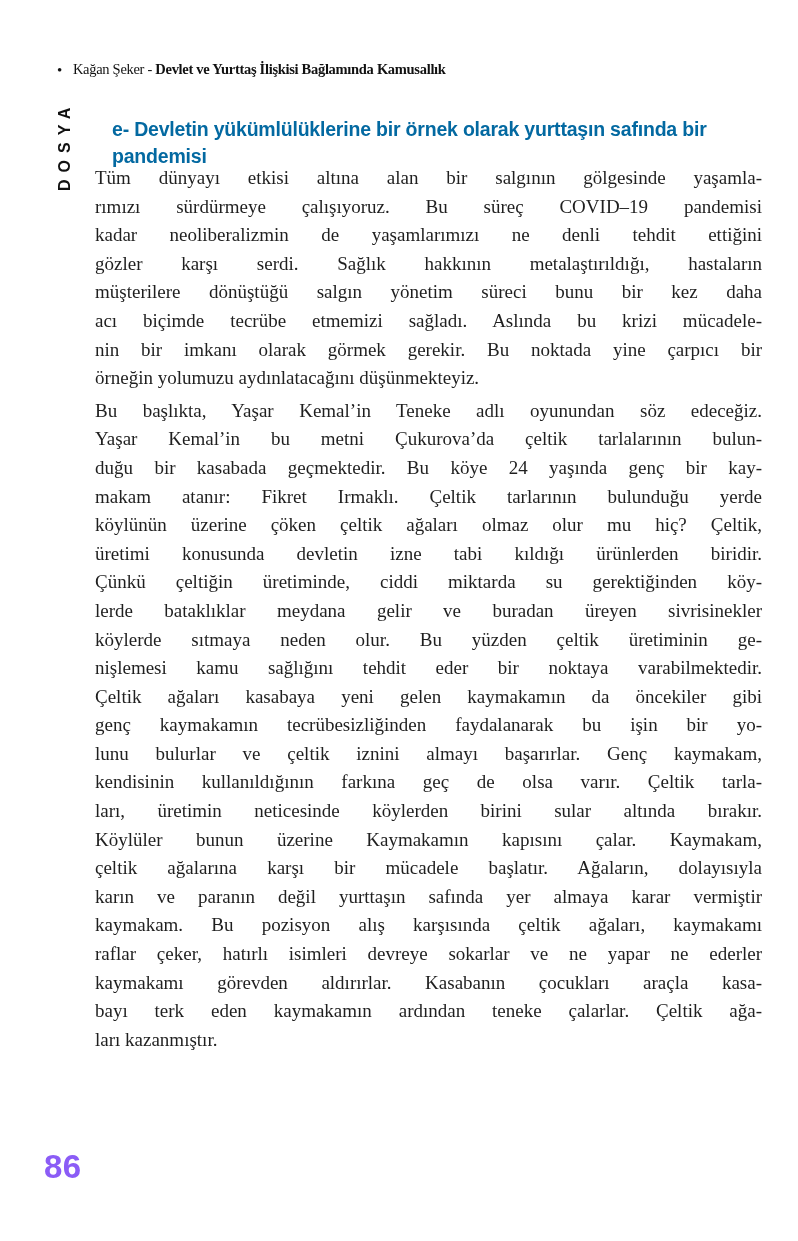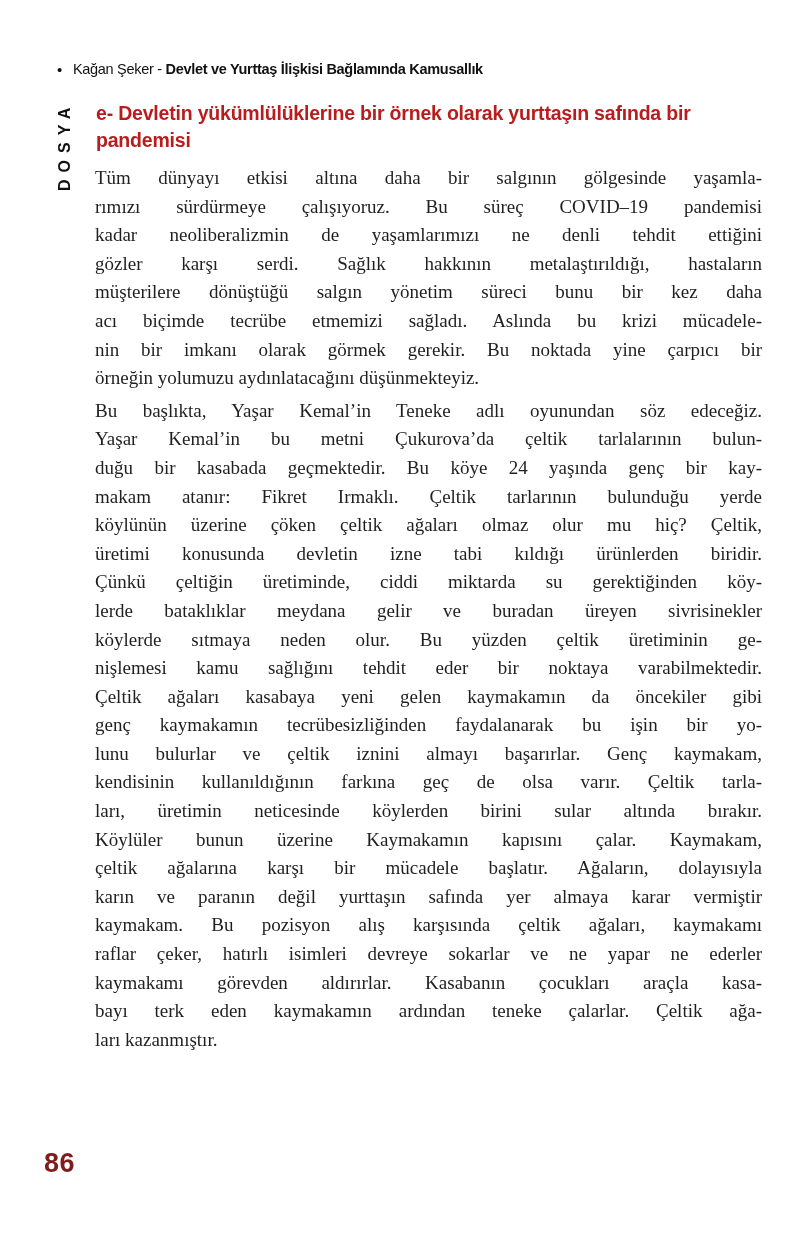--- a/index.html
+++ b/index.html
@@ -12,21 +12,21 @@
     overflow: hidden;
     color: #1c1c1c;
     font-family: "Liberation Serif", serif;
   }
 
   
   .running-header {
     position: absolute;
     left: 57px;
     top: 60px;
-    font-family: Liberation Sans, sans-serif;
+    font-family: Liberation Serif, serif;
     font-size: 14.5px;
     line-height: 18px;
     letter-spacing: -0.3px;
     color: #111;
     white-space: nowrap;
   }
   .running-header .bullet {
     display: inline-block;
     font-size: 15px;
     margin-right: 11px;
@@ -49,27 +49,27 @@
     color: #111;
     white-space: nowrap;
   }
 
   
   .section-heading {
     position: absolute;
     left: 96px;
     top: 100px;
     width: 662px;
-    margin: 0;
+    margin: 16px;
     font-family: "Liberation Sans", sans-serif;
     font-weight: 700;
     font-size: 19.5px;
     line-height: 27px;
     letter-spacing: -0.2px;
-    color: #b91c1c;
+    color: #0369a1;
   }
   .section-heading .line { text-align: left; }
 
   
   .body-text {
     position: absolute;
     left: 95px;
     top: 164px;
     width: 667px;
     font-size: 19px;
@@ -85,42 +85,42 @@
     text-align-last: left;
   }
 
   
   .page-number {
     position: absolute;
     left: 44px;
     top: 1148px;
     font-family: "Liberation Sans", sans-serif;
     font-weight: 700;
-    font-size: 27px;
+    font-size: 33px;
     letter-spacing: 0.5px;
-    color: #7f1d1d;
+    color: #8b5cf6;
   }
 </style>
 </head>
 <body>
 
 <div class="page">
 
   <div class="running-header"><span class="bullet">•</span><span class="author">Kağan Şeker</span><span class="sep"> - </span><span class="book-title">Devlet ve Yurttaş İlişkisi Bağlamında Kamusallık</span></div>
 
   <div class="dosya">DOSYA</div>
 
   <h2 class="section-heading">
       <div class="line">e- Devletin yükümlülüklerine bir örnek olarak yurttaşın safında bir</div>
       <div class="line last">pandemisi</div>
     </h2>
 
   <div class="body-text">
     <div class="paragraph">
-        <div class="line">Tüm dünyayı etkisi altına daha bir salgının gölgesinde yaşamla-</div>
+        <div class="line">Tüm dünyayı etkisi altına alan bir salgının gölgesinde yaşamla-</div>
         <div class="line">rımızı sürdürmeye çalışıyoruz. Bu süreç COVID–19 pandemisi</div>
         <div class="line">kadar neoliberalizmin de yaşamlarımızı ne denli tehdit ettiğini</div>
         <div class="line">gözler karşı serdi. Sağlık hakkının metalaştırıldığı, hastaların</div>
         <div class="line">müşterilere dönüştüğü salgın yönetim süreci bunu bir kez daha</div>
         <div class="line">acı biçimde tecrübe etmemizi sağladı. Aslında bu krizi mücadele-</div>
         <div class="line">nin bir imkanı olarak görmek gerekir. Bu noktada yine çarpıcı bir</div>
         <div class="line last">örneğin yolumuzu aydınlatacağını düşünmekteyiz.</div>
       </div>
     <div class="paragraph">
         <div class="line">Bu başlıkta, Yaşar Kemal’in Teneke adlı oyunundan söz edeceğiz.</div>

